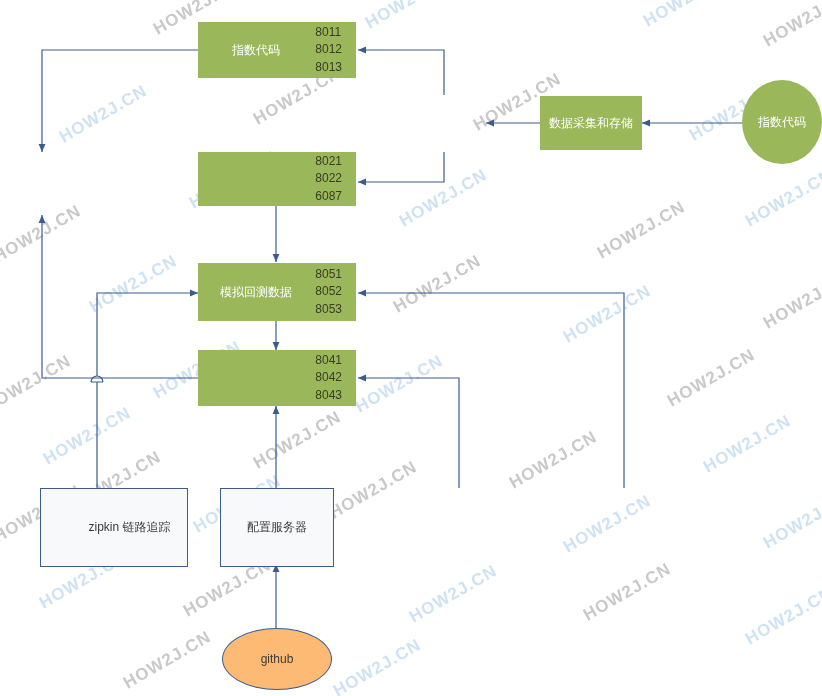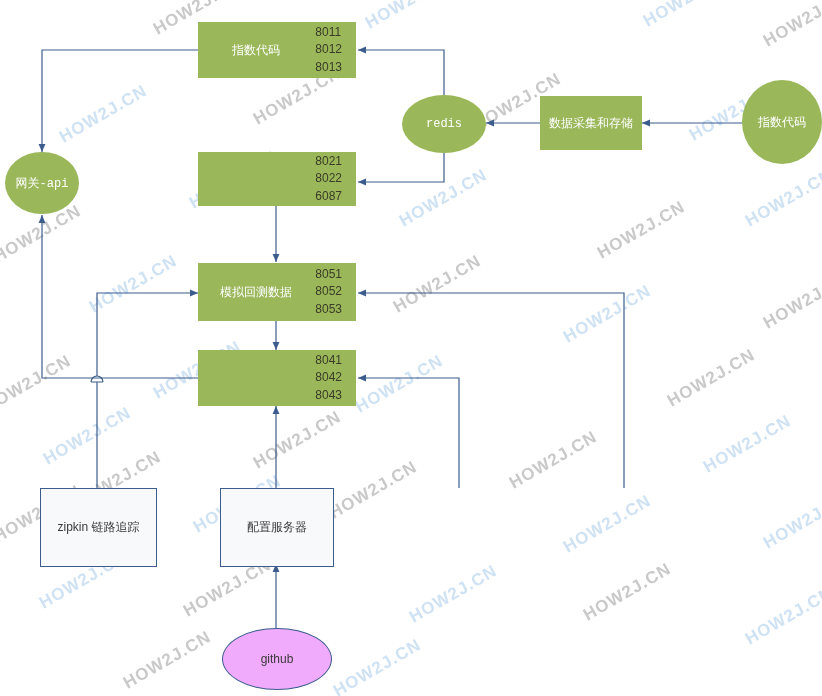--- a/index.html
+++ b/index.html
@@ -34,21 +34,21 @@
     background:#9ab75a;
     color:#ffffff;
     border-radius:50%;
   }
   .node-white-rect{
     background:#f7f9fb;
     border:1.5px solid #3c5c8e;
     color:#3a3a3a;
   }
   .node-white-ellipse{
-    background:#f0abfc;
+    background:#fdba74;
     border:1.5px solid #3c5c8e;
     color:#3a3a3a;
     border-radius:50%;
   }
   .svc{
     position:relative;
     width:100%;height:100%;
   }
   .svc-name{
     position:absolute;
@@ -206,37 +206,31 @@
   <div class="node node-green-rect" style="left:198px;top:350px;width:158px;height:56px;">
     <div class="svc">
       <div class="svc-ports">
         <div>8041</div>
         <div>8042</div>
         <div>8043</div>
       </div>
     </div>
   </div>
 
-  <div class="node node-green-ellipse" style="left:5px;top:152px;width:74px;height:62px;">
-    <div class="plain-label mono">网关-api</div>
-  </div>
-
-  <div class="node node-green-ellipse" style="left:402px;top:95px;width:84px;height:58px;">
-    <div class="plain-label mono">redis</div>
-  </div>
+
 
   <div class="node node-green-rect" style="left:540px;top:96px;width:102px;height:54px;">
     <div class="plain-label">数据采集和存储</div>
   </div>
 
   <div class="node node-green-ellipse" style="left:742px;top:80px;width:80px;height:84px;">
     <div class="plain-label">指数代码</div>
   </div>
 
-  <div class="node node-white-rect" style="left:40px;top:488px;width:115px;height:77px;">
+  <div class="node node-white-rect" style="left:40px;top:488px;width:115px;height:77px;padding-left:31px;">
     <div class="plain-label">zipkin 链路追踪</div>
   </div>
 
   <div class="node node-white-rect" style="left:220px;top:488px;width:112px;height:77px;align-items:center;">
     <div class="plain-label">配置服务器</div>
   </div>
 
 
 
   <div class="node node-white-ellipse" style="left:222px;top:628px;width:108px;height:60px;">

